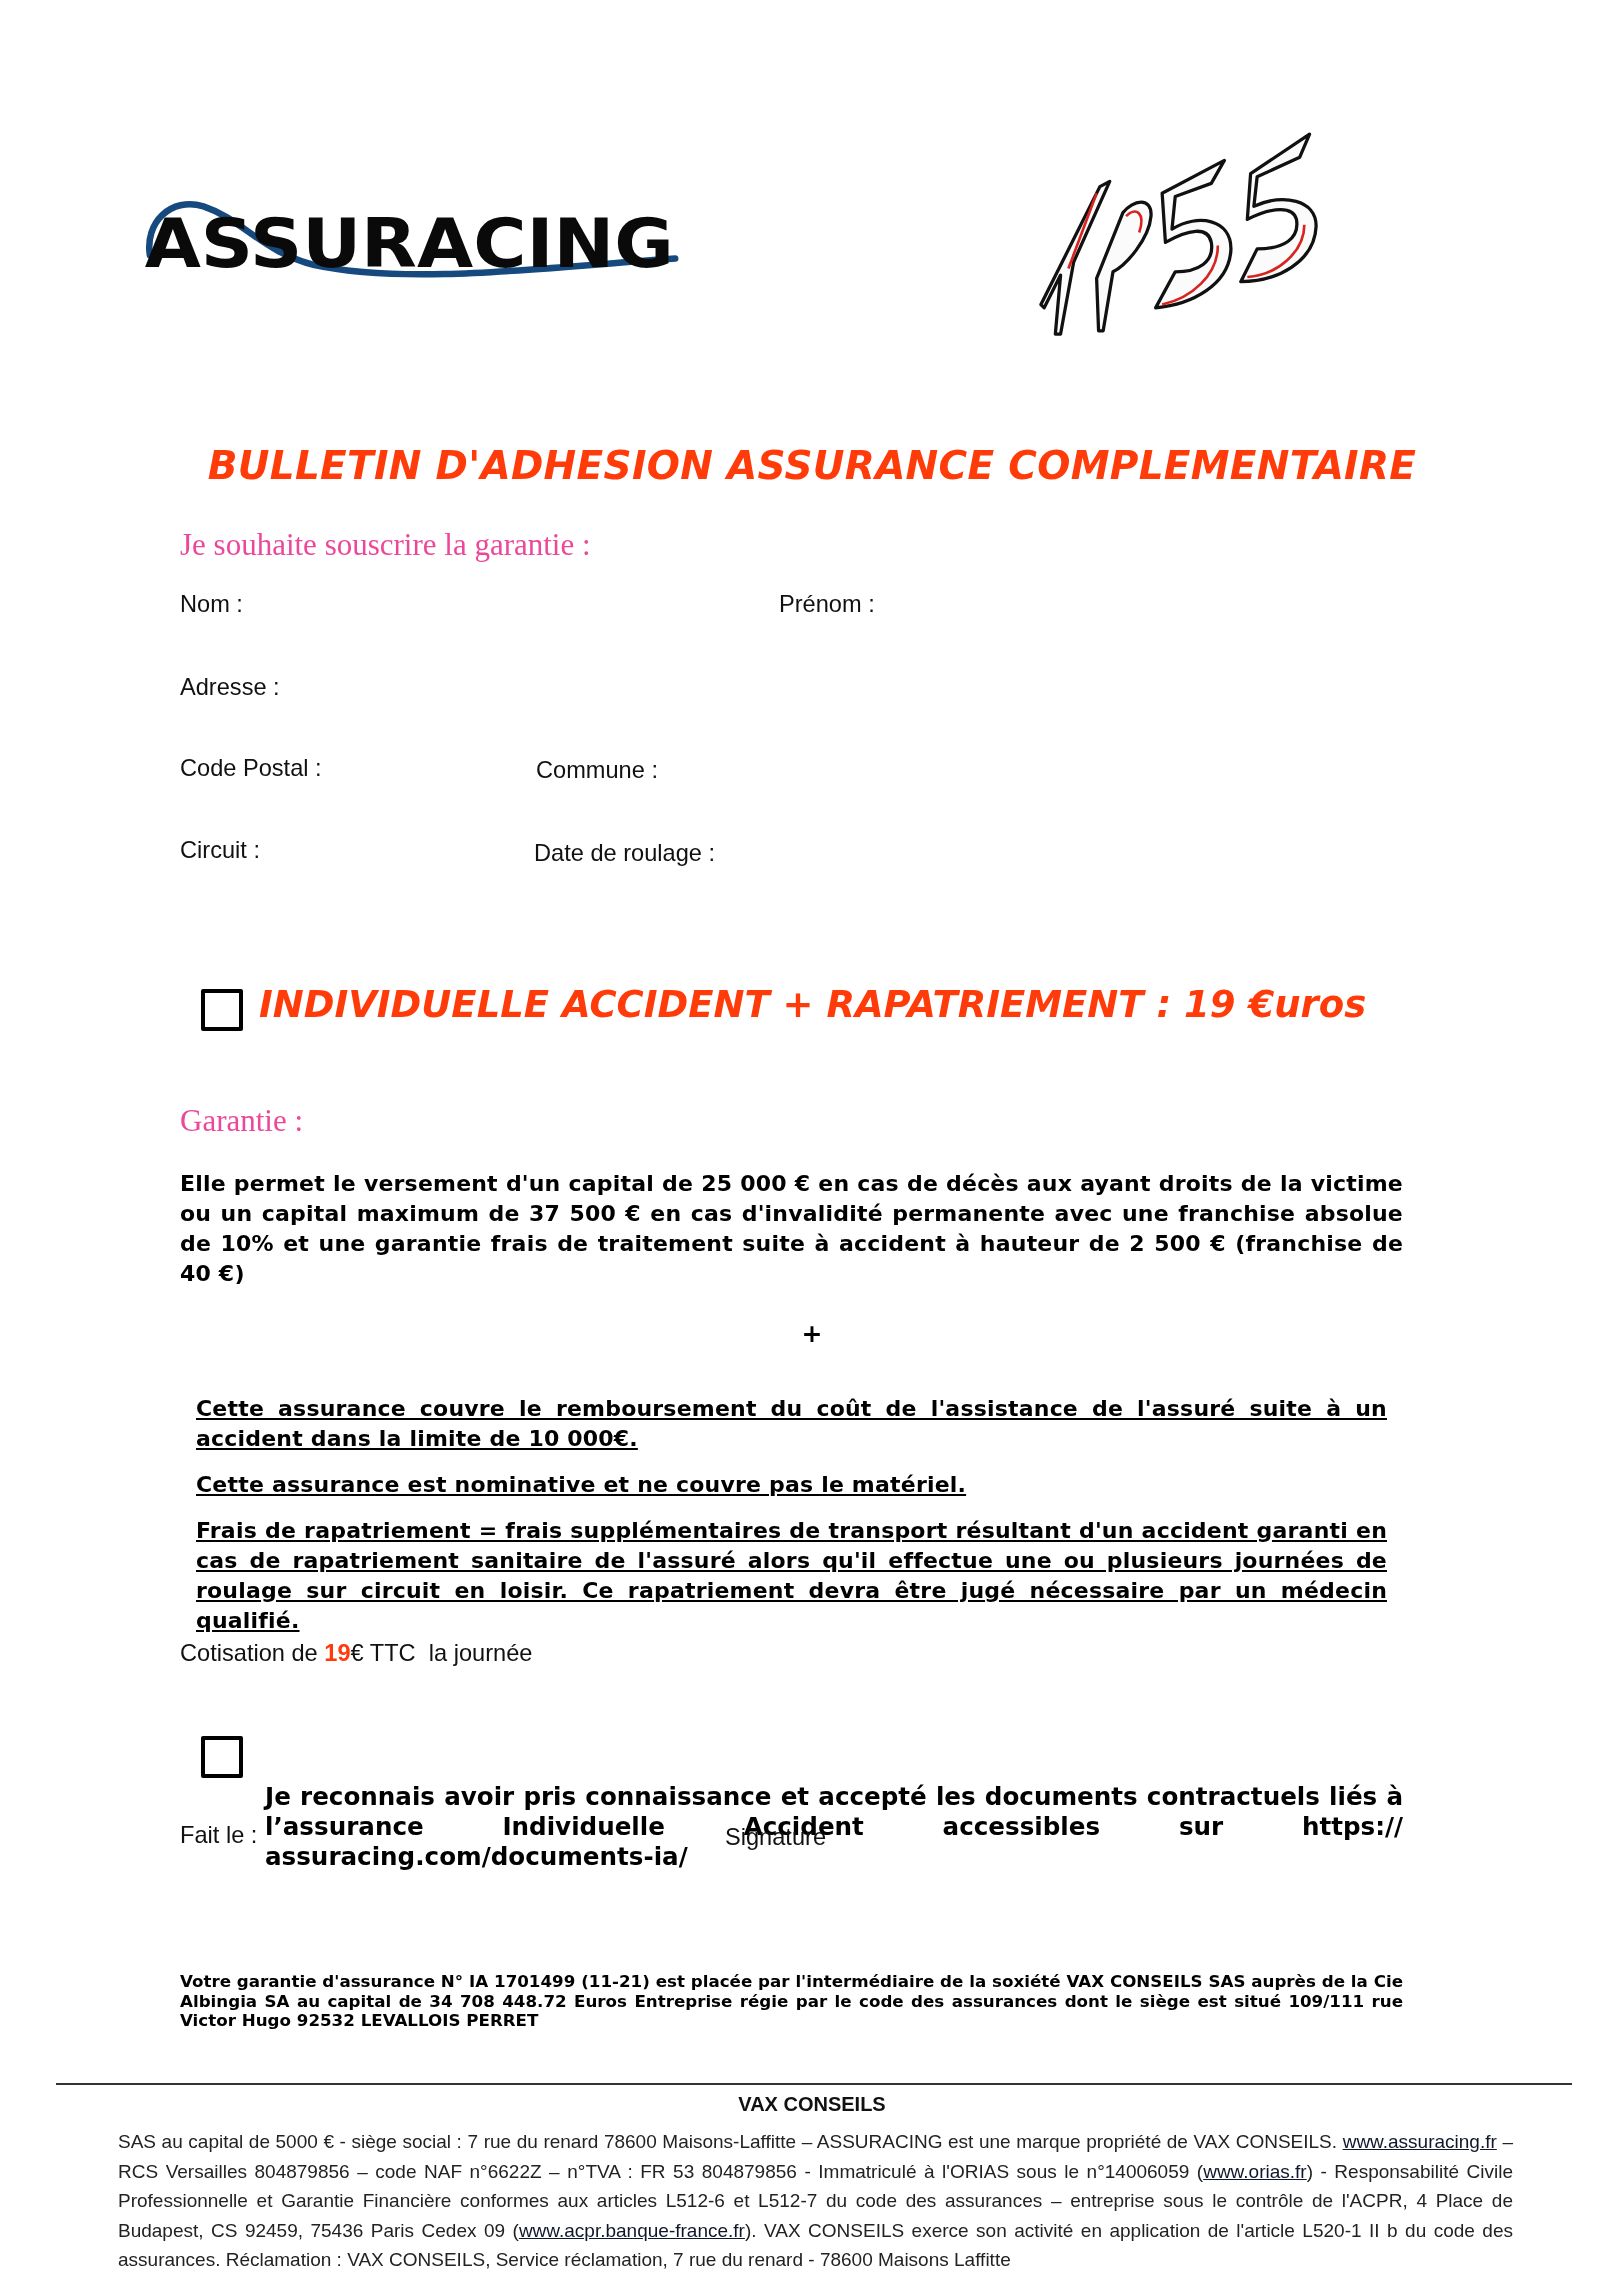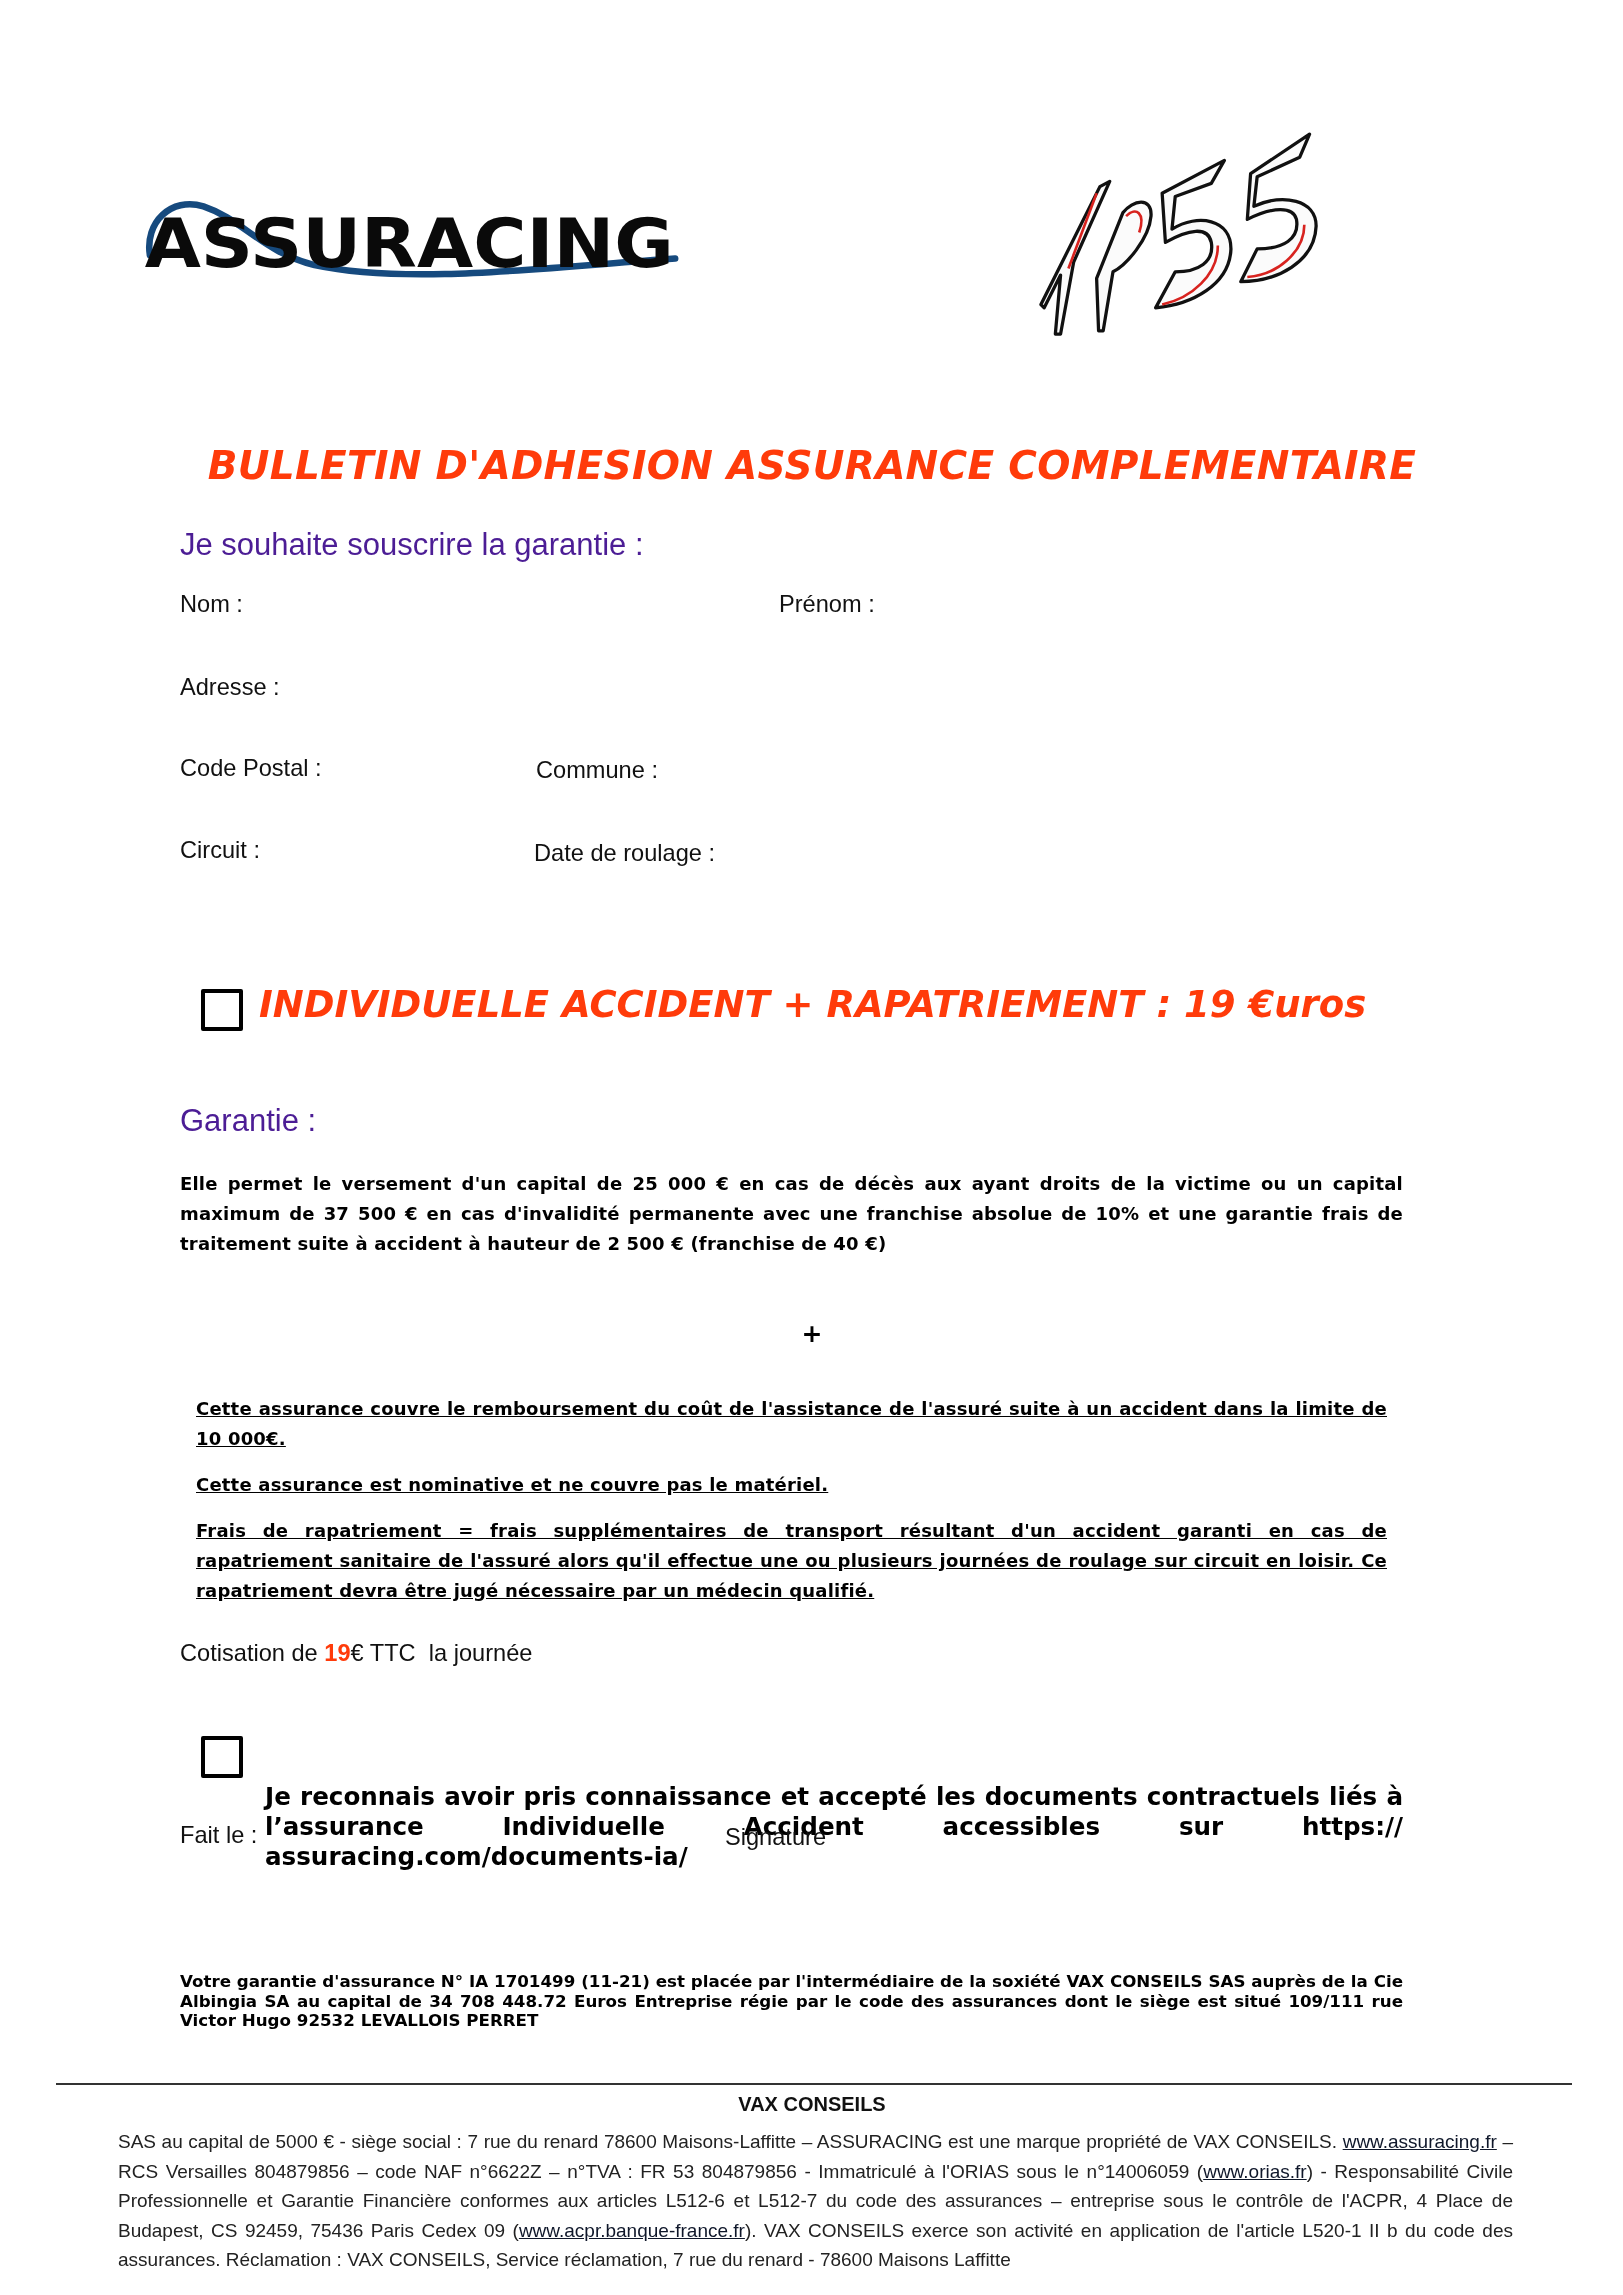--- a/index.html
+++ b/index.html
@@ -9,36 +9,36 @@
 
   
   #logo-assuracing { left: 131px; top: 190px; width: 550px; height: 98px; }
   #logo-tp55 { left: 995px; top: 108px; width: 485px; height: 249px; }
 
   
   #doc-title { left: 0; width: 1624px; top: 443px; text-align: center;
                color: #FF3B0A; font-weight: bold; font-style: italic;
                font-size: 39px; letter-spacing: 0.3px; }
 
-  .subhead { color: #4c1d95; font-family: Liberation Sans, sans-serif;
+  .subhead { color: #ec4899; font-family: Liberation Serif, serif;
              font-size: 31px; }
   #subscribe-heading { left: 180px; top: 527px; }
 
   .field-label { font-family: "Liberation Sans", sans-serif; font-size: 23.6px; color: #111; }
 
   
   .checkbox { width: 34px; height: 34px; border: 4.6px solid #000; border-radius: 2px;
               box-sizing: content-box; background: #fff; cursor: pointer; }
   #offer-checkbox { left: 201px; top: 989px; }
   #offer-title { left: 259px; top: 983px; color: #FF3B0A; font-weight: bold;
                  font-style: italic; font-size: 37px; white-space: nowrap; }
 
   #guarantee-heading { left: 180px; top: 1103px; }
 
-  .bold-para { left: 180px; width: 1223px; font-weight: bold; font-size: 18px;
+  .bold-para { left: 180px; width: 1223px; font-weight: bold; font-size: 22px;
                line-height: 30px; text-align: justify; letter-spacing: 0.2px; }
   #para1 { top: 1169px; }
   #plus-sign { left: 0; width: 1624px; text-align: center; top: 1319px;
                font-weight: bold; font-size: 25px; }
   #para2 { top: 1378px; }
   .bold-para p { margin: 16px; text-decoration: underline; }
 
   #cotisation { left: 180px; top: 1640px; font-family: "Liberation Sans", sans-serif;
                 font-size: 23.6px; color: #111; white-space: pre; }
   #cotisation .amount { color: #FF3B0A; font-weight: bold; }

